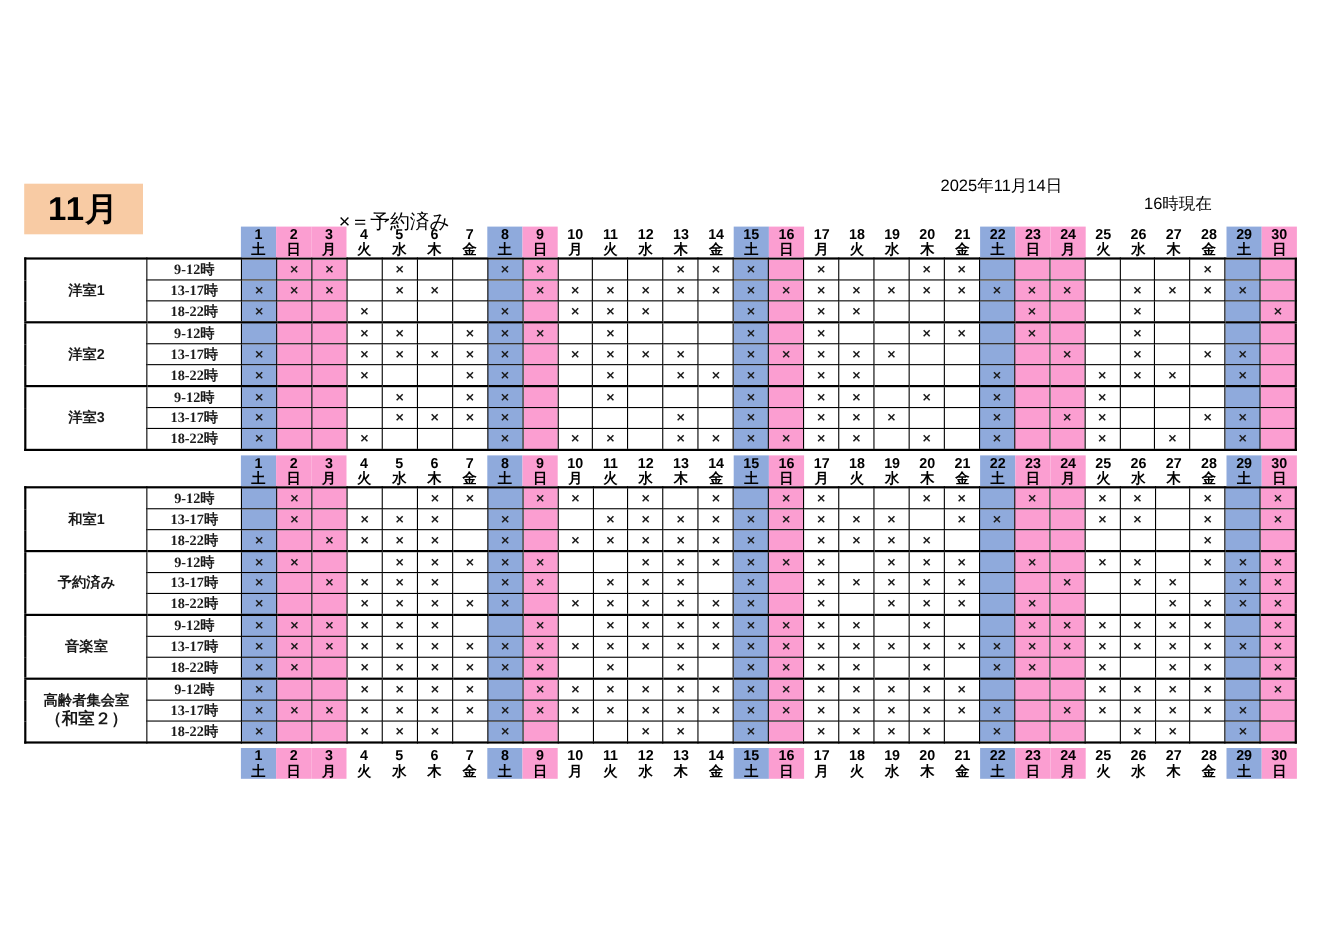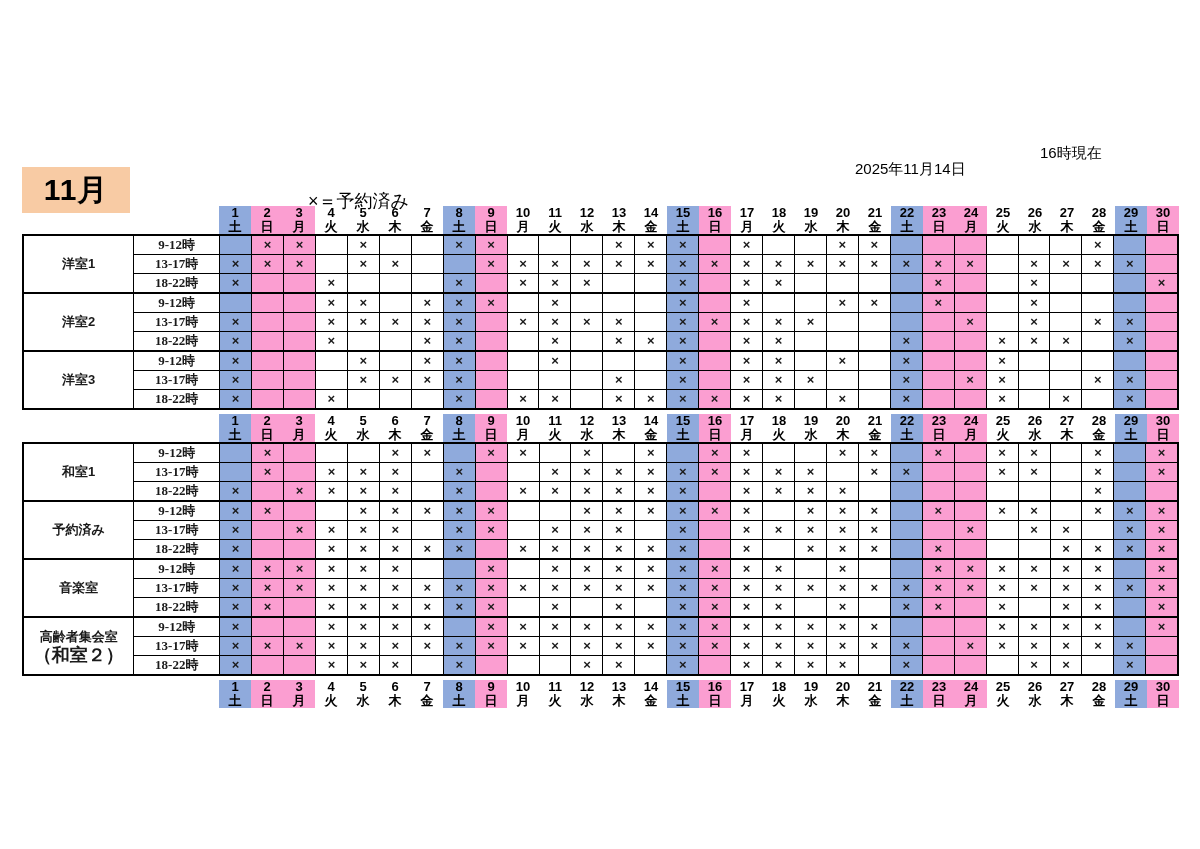--- a/index.html
+++ b/index.html
@@ -9,21 +9,21 @@
   }
   .month-box{
     position:absolute;left:22px;top:167px;width:108px;height:46px;
     background:var(--month,#F8CBA4);
     display:flex;align-items:center;justify-content:center;
     font-size:30px;font-weight:bold;letter-spacing:1px;
   }
   .title{position:absolute;left:310px;top:160px;font-size:15px;}
   .legend{position:absolute;left:308px;top:189px;font-size:18px;}
   .stamp-date{position:absolute;left:855px;top:160px;font-size:15px;}
-  .stamp-time{position:absolute;left:1040px;top:144px;font-size:15px;}
+  .stamp-time{position:absolute;left:1040px;top:176px;font-size:15px;}
 
   .grid{position:absolute;left:22px;top:206px;width:1157px;}
 
   .dates-row{display:flex;height:28px;}
   .dates-row.mid{margin-top:4px;}
   .dates-row .spacer{width:197px;flex:none;}
   .date-cell{
     width:32px;flex:none;box-sizing:border-box;text-align:center;
     display:flex;flex-direction:column;justify-content:flex-end;
     font-weight:bold;
@@ -36,21 +36,21 @@
     border:1px solid #000;box-sizing:border-box;height:18px;padding:0;
     text-align:center;vertical-align:middle;overflow:hidden;
     font-size:13px;line-height:18px;color:#1a1a1a;font-weight:600;
     background:#fff;
   }
   tr.band-start td{border-top:2px solid #000;}
   td.room-label{
     width:111px;text-align:left;padding-left:6px;
     font-size:15px;font-weight:normal;color:#000;line-height:17px;
   }
-  td.room-label .name2{font-size:18px;}
+  td.room-label .name2{font-size:15px;font-family:Liberation Mono, monospace;}
   td.time-cell{width:86px;font-size:12.5px;font-weight:normal;color:#000;font-family:Liberation Serif, serif;}
   td.day{width:32px;}
   .sat{background:var(--sat,#8FAADC) !important;}
   .hol{background:var(--hol,#FB9ED1) !important;}
   .g{background:var(--grn,#D5ECBB);}
 </style>
 </head>
 <body>
 
 <div class="page">

